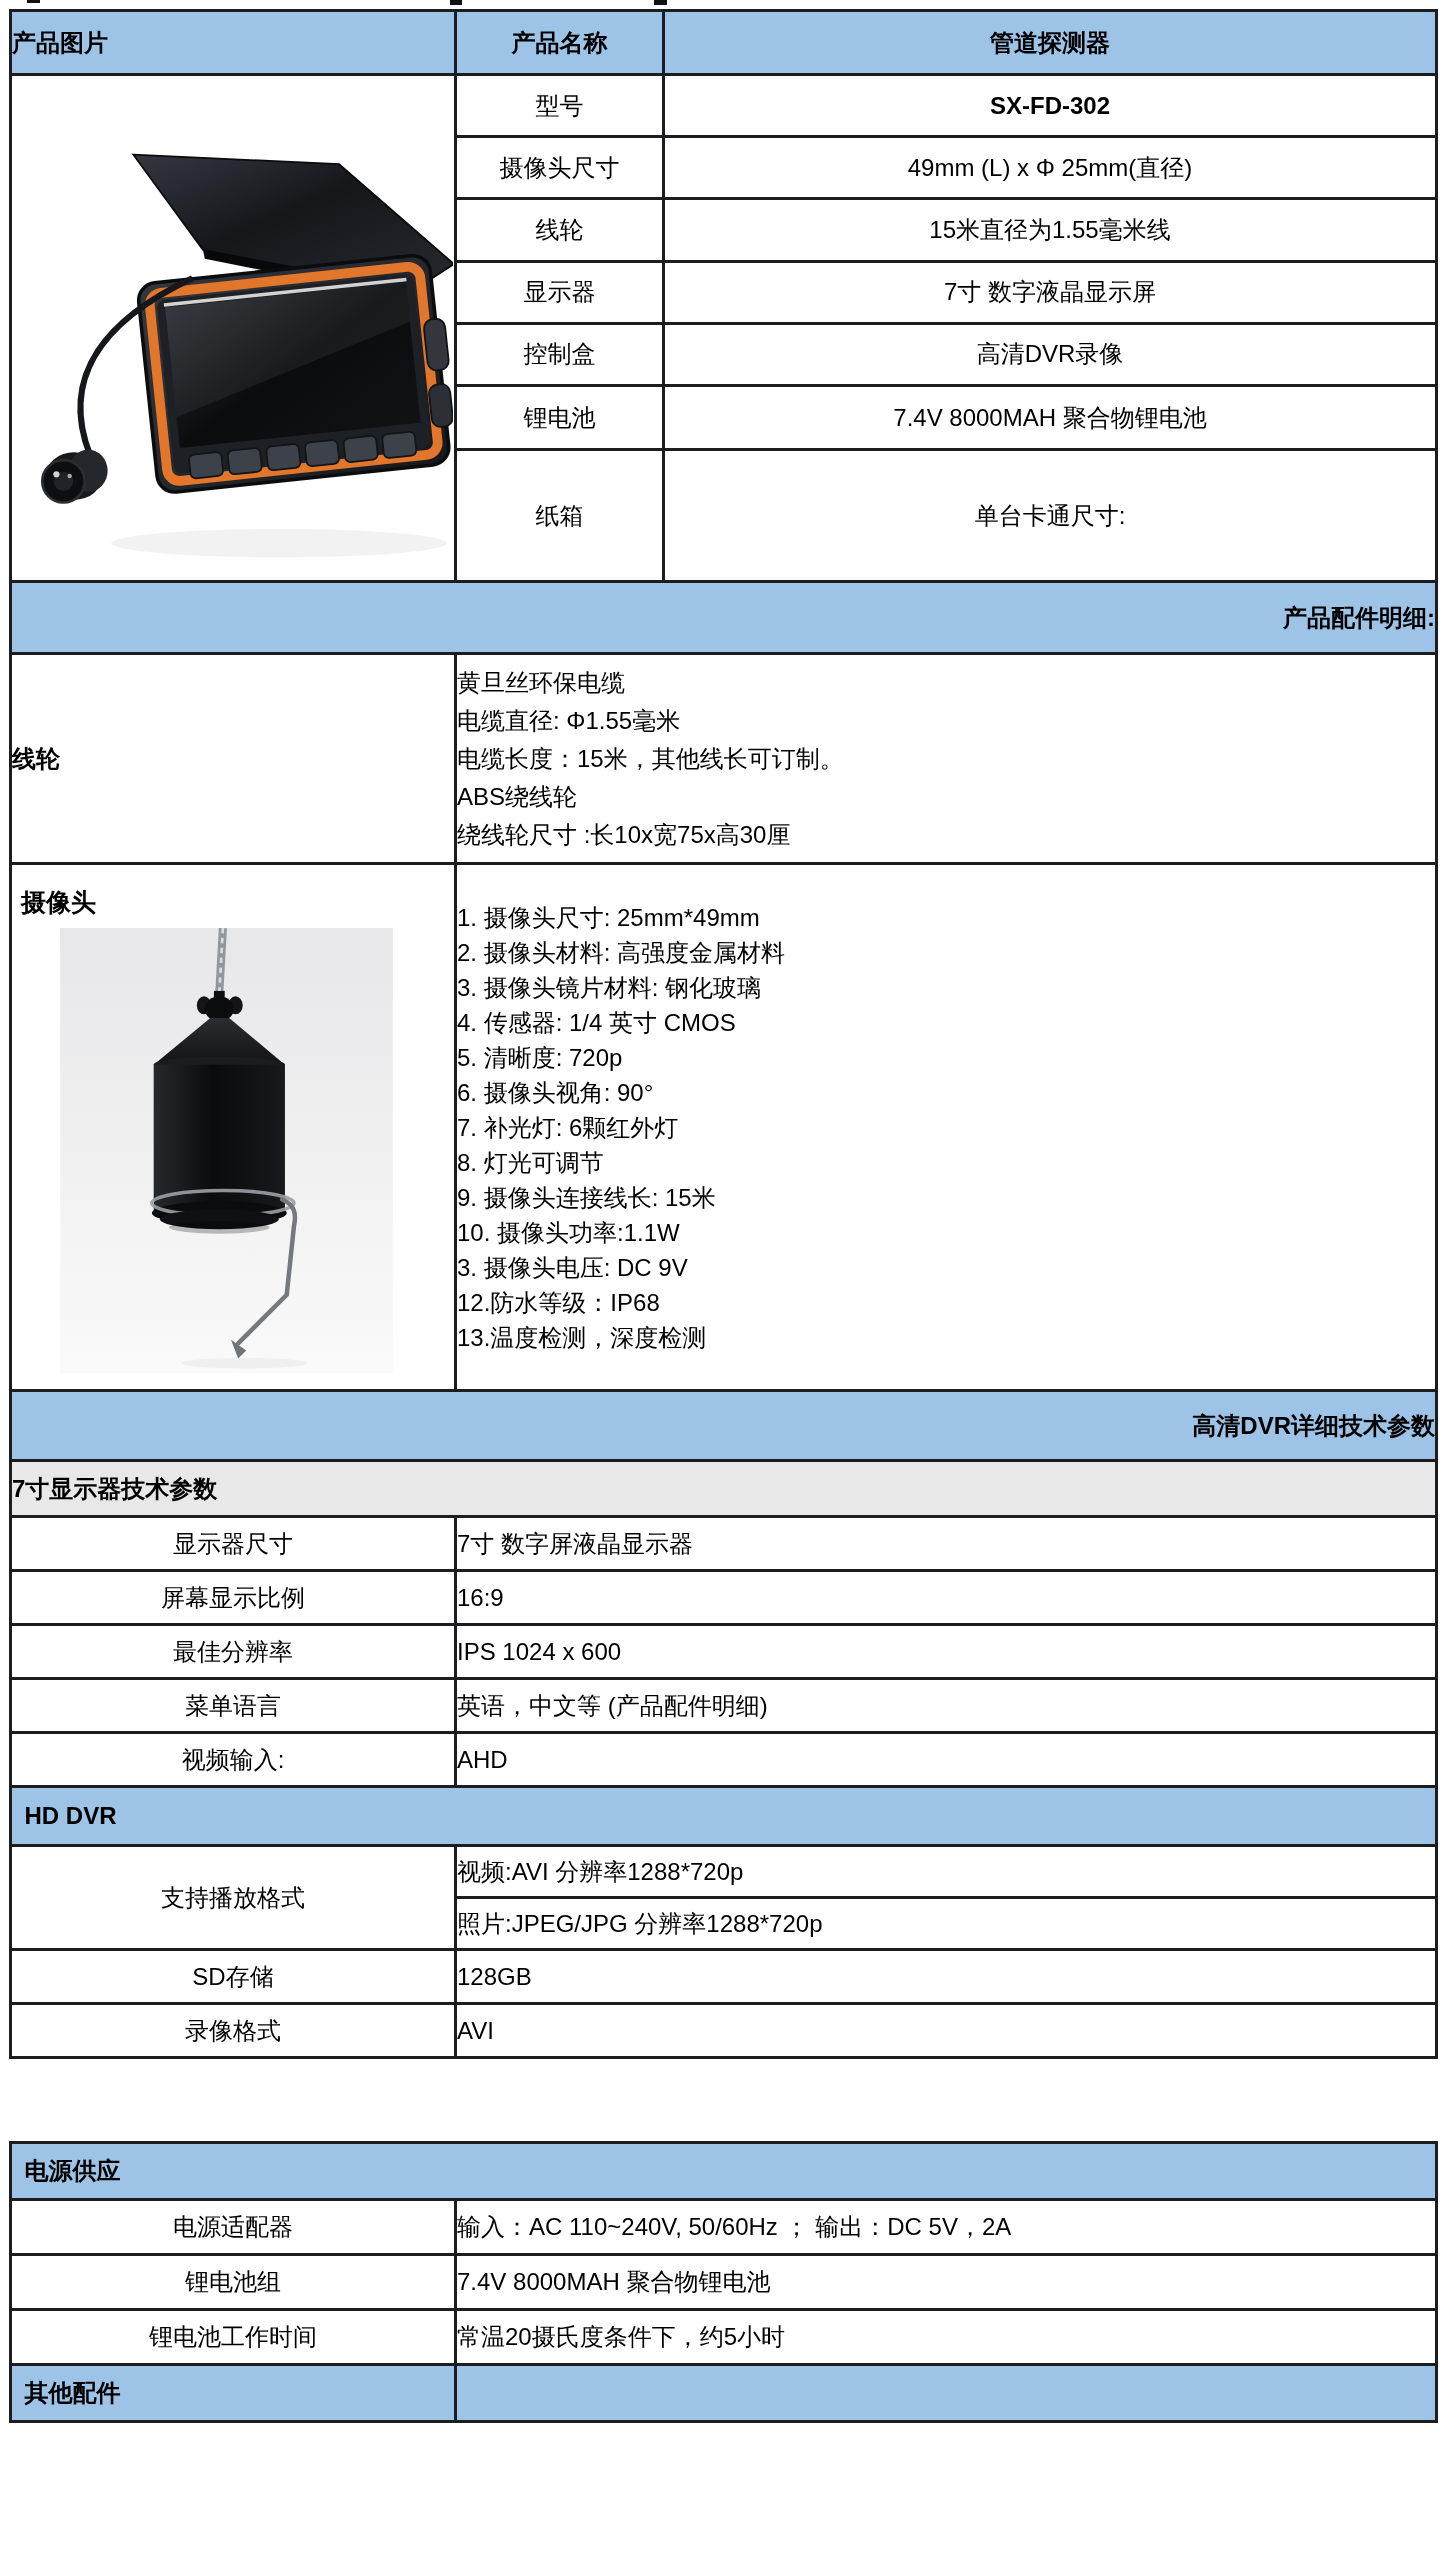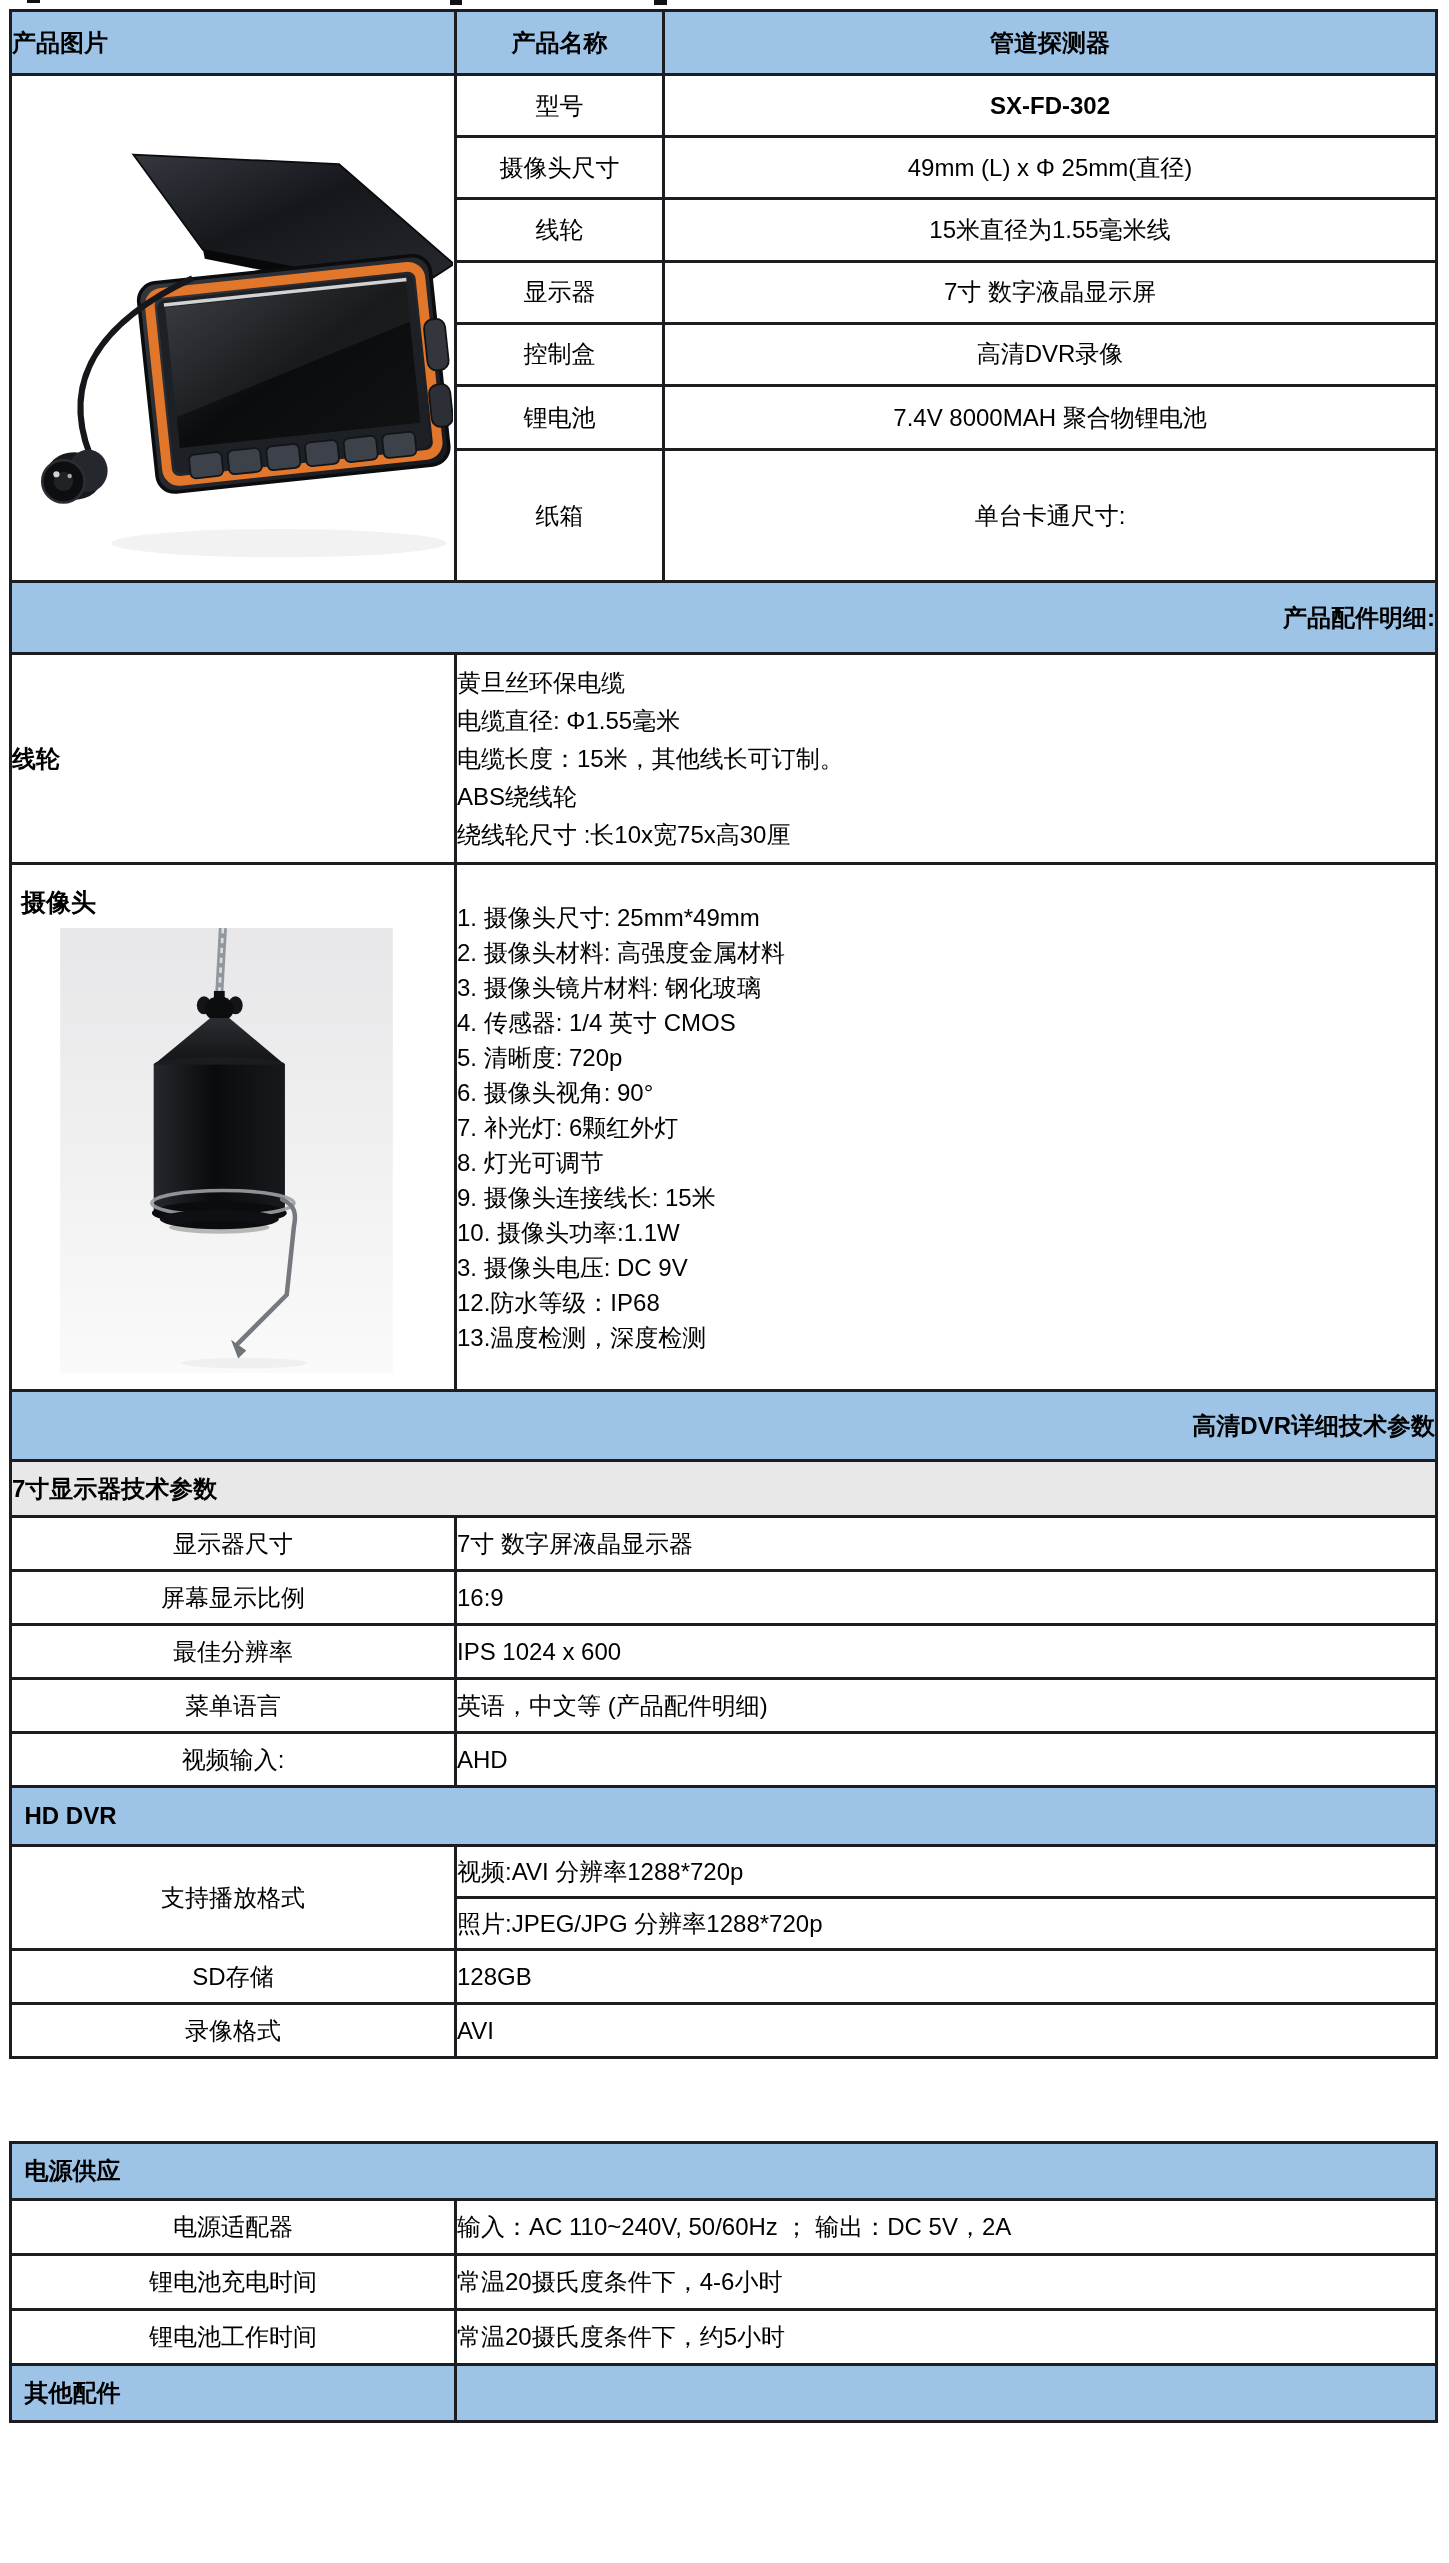--- a/index.html
+++ b/index.html
@@ -284,22 +284,22 @@
   <tbody>
       <tr class="band left" style="height:57px">
     <td colspan="3">电源供应</td>
   </tr>
 
   <tr style="height:55px">
     <td class="lbl">电源适配器</td>
     <td colspan="2" class="val-l">输入：AC 110~240V, 50/60Hz ； 输出：DC 5V，2A</td>
   </tr>
   <tr style="height:55px">
-    <td class="lbl">锂电池充电时间</td>
-    <td colspan="2" class="val-l">常温20摄氏度条件下，4-6小时</td>
+    <td class="lbl">锂电池组</td>
+    <td colspan="2" class="val-l">7.4V 8000MAH 聚合物锂电池</td>
   </tr>
   <tr style="height:55px">
     <td class="lbl">锂电池工作时间</td>
     <td colspan="2" class="val-l">常温20摄氏度条件下，约5小时</td>
   </tr>
 
   <tr class="band left" style="height:57px">
     <td>其他配件</td>
     <td colspan="2"></td>
   </tr>

